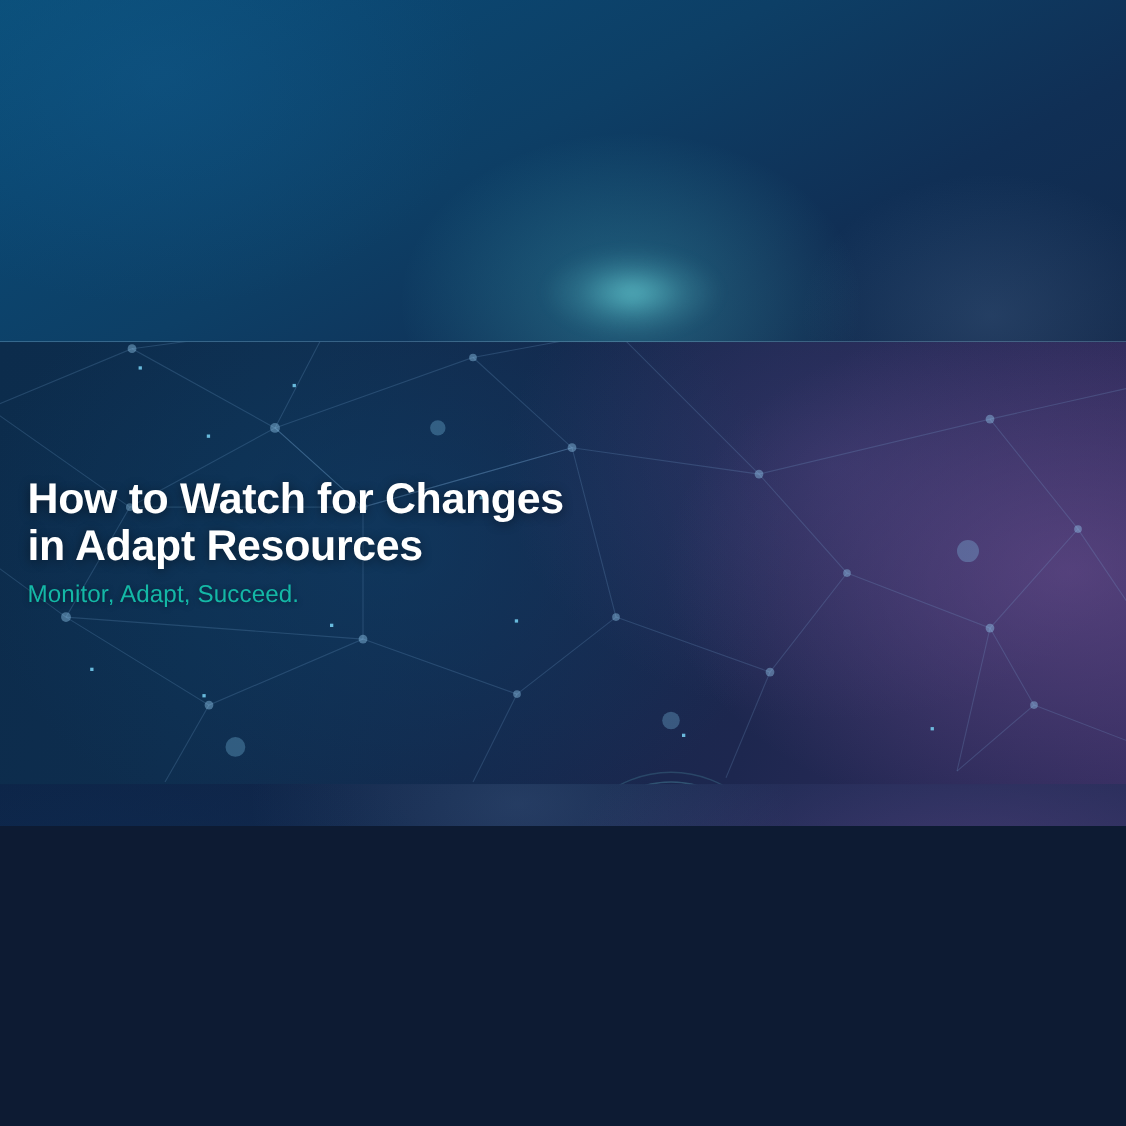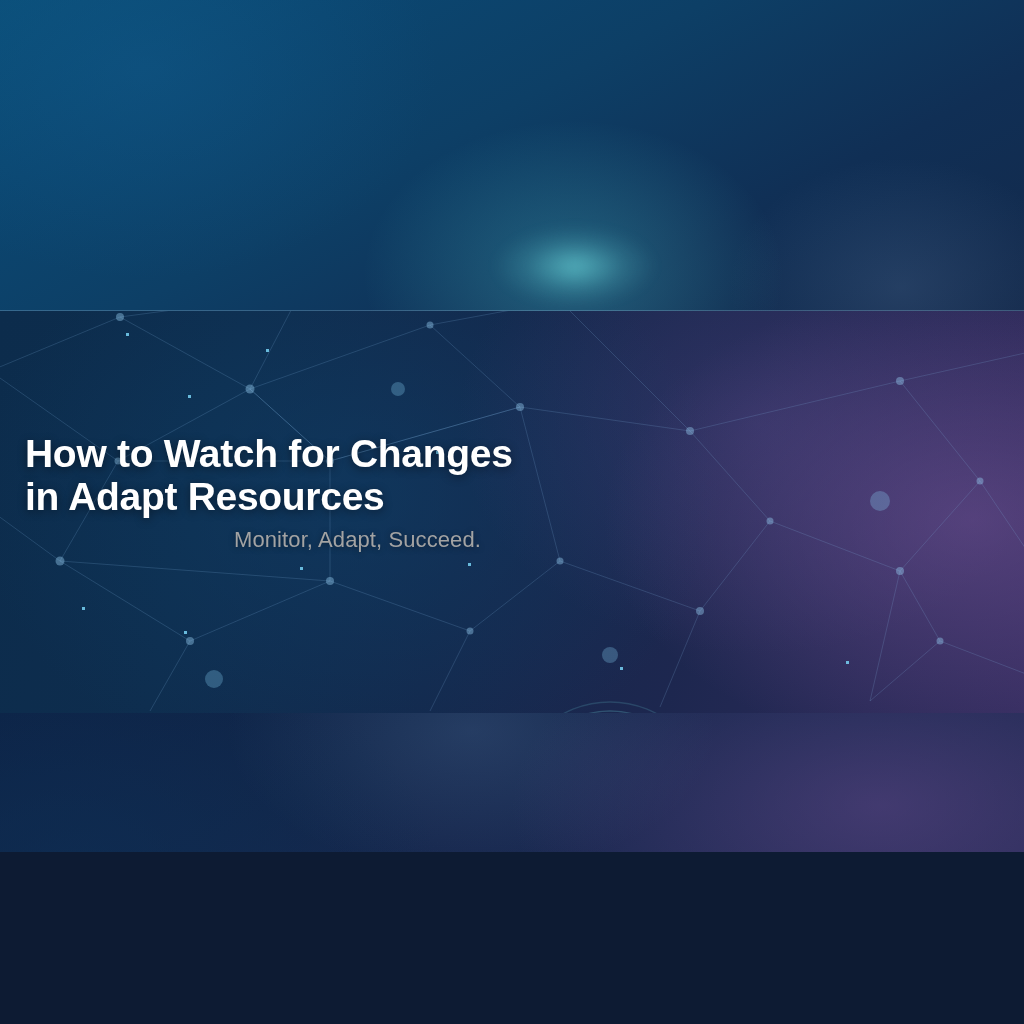--- a/index.html
+++ b/index.html
@@ -11,21 +11,21 @@
   body {
     width: 1024px;
     height: 1024px;
     overflow: hidden;
     font-family: "Liberation Sans", sans-serif;
   }
 
   #stage {
     position: relative;
     width: 1024px;
-    height: 852px;
+    height: 751px;
     overflow: hidden;
   }
 
   
   .page-bg {
     position: absolute;
     inset: 0;
     background:
       radial-gradient(900px 420px at 72% 95%, rgba(92,70,132,0.42) 0%, rgba(92,70,132,0) 62%),
       radial-gradient(760px 520px at 100% 72%, rgba(104,74,140,0.38) 0%, rgba(104,74,140,0) 64%),
@@ -90,26 +90,26 @@
     font-size: 39px;
     line-height: 43px;
     font-weight: 700;
     color: #ffffff;
     letter-spacing: -0.3px;
     text-shadow: 0 2px 10px rgba(0,0,0,0.45);
   }
   .headline .l2 { display: block; }
   .subhead {
     margin: 9px 0 14px 0;
-    text-align: right;
+    text-align: left;
     padding-right: 104px;
     font-size: 22px;
     line-height: 26px;
     font-weight: 400;
-    color: #a3a3a3;
+    color: #14b8a6;
     letter-spacing: 0.1px;
     text-shadow: 0 1px 6px rgba(0,0,0,0.40);
   }
 
   
   .badge-wrap {
     position: absolute;
     left: 508px; top: 388px;
     width: 204px; height: 204px;
   }

